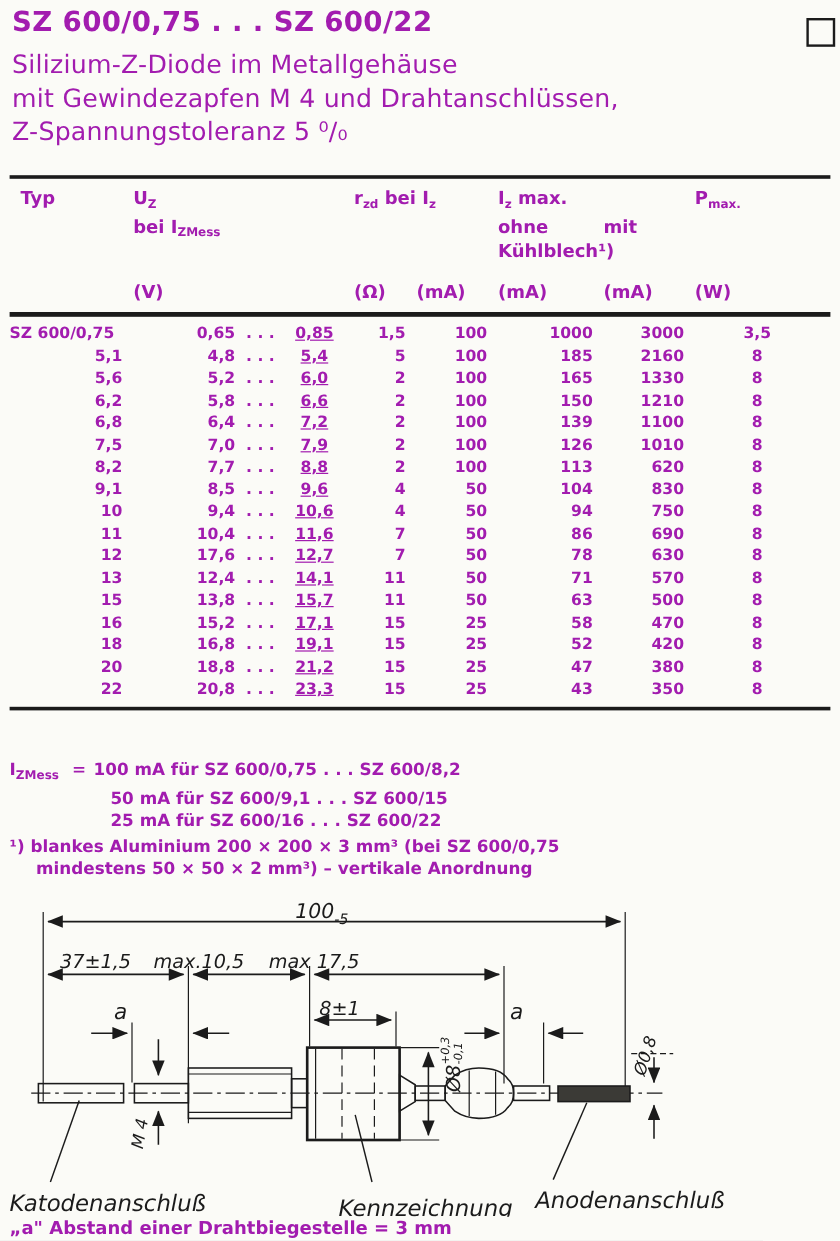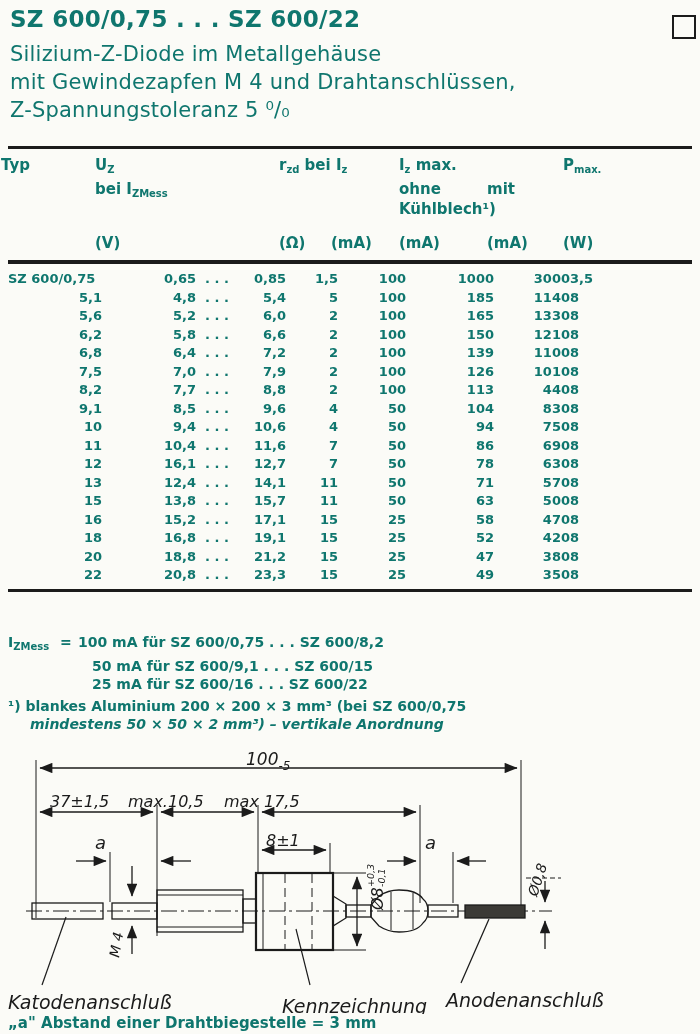--- a/index.html
+++ b/index.html
@@ -1,46 +1,46 @@
 <!DOCTYPE html>
 <html><head>
 <meta charset="utf-8">
 <style>
   html,body{margin:0;padding:0;background:#e8e8e4;}
-  .page{position:relative;width:700px;height:1034px;background:#fbfbf7;color:#0f766e;
+  .page{position:relative;width:700px;height:1034px;background:#fbfbf7;color:#a21caf;
         font-family:"DejaVu Sans",sans-serif;overflow:hidden;}
   
   .hdr{position:absolute;left:10px;top:6px;width:660px;}
   .title{font-size:23px;font-weight:700;letter-spacing:.3px;margin:0;}
   .subtitle{margin-top:8px;}
   .subtitle .sl{font-size:21px;line-height:28px;font-weight:400;letter-spacing:.2px;}
   .corner-box{position:absolute;left:672px;top:15px;width:20px;height:20px;border:2.5px solid #1b1b1b;}
   .rule{position:absolute;left:8px;width:684px;background:#1b1b1b;}
   
   table{border-collapse:collapse;table-layout:fixed;width:684px;}
-  .htable{position:absolute;left:1px;top:156px;}
+  .htable{position:absolute;left:17px;top:156px;}
   .htable th{font-size:15px;font-weight:700;text-align:left;vertical-align:top;padding:0;white-space:nowrap;}
   .htable tr.r1 th{height:24px;} .htable tr.r2 th{height:20px;} .htable tr.r3 th{height:22px;}
   .htable tr.r4 th{height:30px;vertical-align:bottom;}
   .pl53{padding-left:53px;} .pl29{padding-left:29px;} .pl84{padding-left:84px;} .pl62{padding-left:62px;}
   .tr{text-align:left;} .pr6{padding-right:6px;} .pr24{padding-right:24px;}
   .sb{font-size:10px;font-weight:700;vertical-align:-3px;letter-spacing:0;}
   .dtable{position:absolute;left:8px;top:270px;}
   .dtable td{font-size:13px;font-weight:700;height:18.5px;line-height:18.5px;padding:0;white-space:nowrap;}
   .c-typ{text-align:right;padding-right:18px;}
   .dtable tr:first-child .c-typ{text-align:left;padding-right:0;}
   .c-uzmin,.c-rzd,.c-iz,.c-ohne,.c-mit{text-align:right;}
   .c-dots{text-align:center;}
-  .c-uzmax{text-align:right;padding-left:6px;}
-  .c-pmax{text-align:left;padding-right:24px;margin-top:24px;}
+  .c-uzmax{text-align:center;padding-left:6px;text-decoration:underline;}
+  .c-pmax{text-align:center;padding-right:24px;margin-top:24px;}
   
   .notes{position:absolute;left:8px;top:597px;width:684px;font-size:14px;font-weight:700;line-height:18.5px;margin-top:36px;}
   .izline{display:flex;}
   .izlab{width:52px;} .izeq{width:18px;}
-  .indent84{padding-left:84px;} .indent22{padding-left:22px;font-style:italic;}
+  .indent84{padding-left:84px;} .indent22{padding-left:22px;}
   .ambient{margin-top:4px;line-height:20px;}
   .fn{margin-top:3px;line-height:18.5px;}
   
   .diagram{position:absolute;left:0;top:742px;}
   .diagram text{fill:#1b1b1b;font-family:"DejaVu Sans",sans-serif;font-style:italic;}
   .bottom-note{position:absolute;left:8px;top:1014px;font-size:15px;font-weight:700;}
 </style>
 </head>
 <body>
 
@@ -130,21 +130,21 @@
           <td class="c-pmax">3,5</td>
         </tr>
         <tr>
           <td class="c-typ">5,1</td>
           <td class="c-uzmin">4,8</td>
           <td class="c-dots">. . .</td>
           <td class="c-uzmax">5,4</td>
           <td class="c-rzd">5</td>
           <td class="c-iz">100</td>
           <td class="c-ohne">185</td>
-          <td class="c-mit">1140</td>
+          <td class="c-mit">2160</td>
           <td class="c-pmax">8</td>
         </tr>
         <tr>
           <td class="c-typ">5,6</td>
           <td class="c-uzmin">5,2</td>
           <td class="c-dots">. . .</td>
           <td class="c-uzmax">6,0</td>
           <td class="c-rzd">2</td>
           <td class="c-iz">100</td>
           <td class="c-ohne">165</td>
@@ -185,21 +185,21 @@
           <td class="c-pmax">8</td>
         </tr>
         <tr>
           <td class="c-typ">8,2</td>
           <td class="c-uzmin">7,7</td>
           <td class="c-dots">. . .</td>
           <td class="c-uzmax">8,8</td>
           <td class="c-rzd">2</td>
           <td class="c-iz">100</td>
           <td class="c-ohne">113</td>
-          <td class="c-mit">440</td>
+          <td class="c-mit">620</td>
           <td class="c-pmax">8</td>
         </tr>
         <tr>
           <td class="c-typ">9,1</td>
           <td class="c-uzmin">8,5</td>
           <td class="c-dots">. . .</td>
           <td class="c-uzmax">9,6</td>
           <td class="c-rzd">4</td>
           <td class="c-iz">50</td>
           <td class="c-ohne">104</td>
@@ -223,21 +223,21 @@
           <td class="c-dots">. . .</td>
           <td class="c-uzmax">11,6</td>
           <td class="c-rzd">7</td>
           <td class="c-iz">50</td>
           <td class="c-ohne">86</td>
           <td class="c-mit">690</td>
           <td class="c-pmax">8</td>
         </tr>
         <tr>
           <td class="c-typ">12</td>
-          <td class="c-uzmin">16,1</td>
+          <td class="c-uzmin">17,6</td>
           <td class="c-dots">. . .</td>
           <td class="c-uzmax">12,7</td>
           <td class="c-rzd">7</td>
           <td class="c-iz">50</td>
           <td class="c-ohne">78</td>
           <td class="c-mit">630</td>
           <td class="c-pmax">8</td>
         </tr>
         <tr>
           <td class="c-typ">13</td>
@@ -294,21 +294,21 @@
           <td class="c-mit">380</td>
           <td class="c-pmax">8</td>
         </tr>
         <tr>
           <td class="c-typ">22</td>
           <td class="c-uzmin">20,8</td>
           <td class="c-dots">. . .</td>
           <td class="c-uzmax">23,3</td>
           <td class="c-rzd">15</td>
           <td class="c-iz">25</td>
-          <td class="c-ohne">49</td>
+          <td class="c-ohne">43</td>
           <td class="c-mit">350</td>
           <td class="c-pmax">8</td>
         </tr>
       </tbody>
   </table>
 
   <div class="rule" style="top:589px;height:2.5px;"></div>
 
   <div class="notes">
     <div class="izline">

